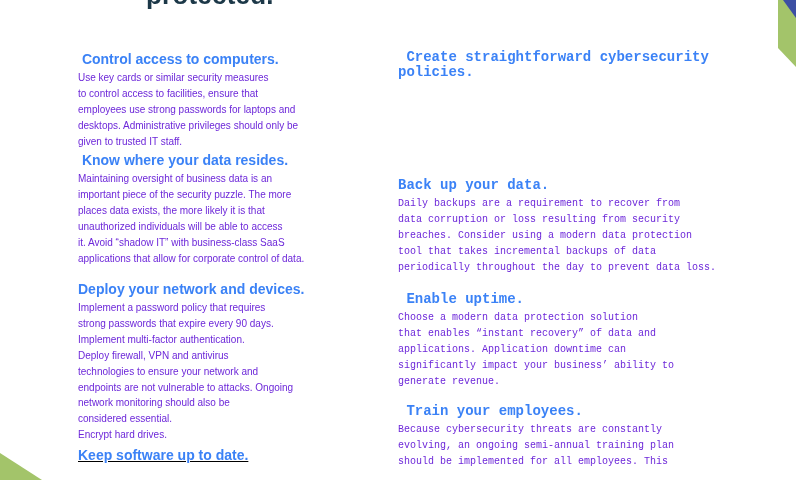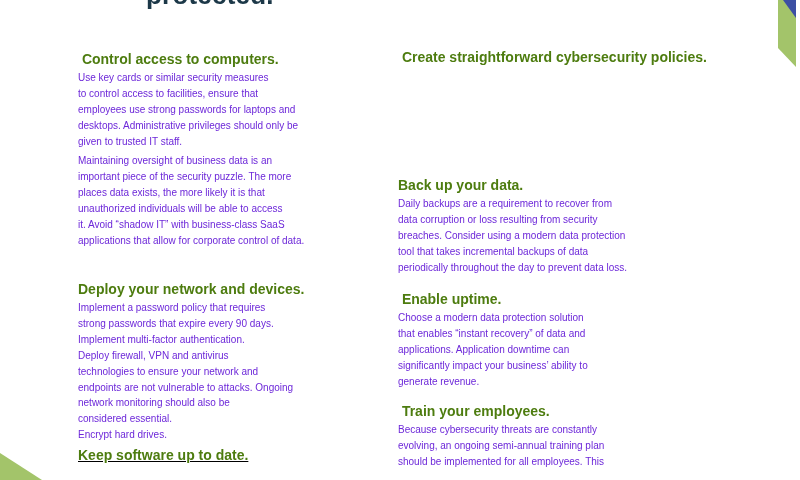--- a/index.html
+++ b/index.html
@@ -16,28 +16,28 @@
     top: -20px;
     left: 146px;
     font-size: 26px;
     font-weight: 700;
     color: #1c3848;
     letter-spacing: 0.2px;
     white-space: pre;
   }
   .col { position: absolute; top: 0; width: 335px; height: 480px; }
   .col-left  { left: 78px; }
-  .col-right { left: 398px; }
+  .col-right { left: 398px; font-family: Liberation Mono, monospace; }
   .section { position: absolute; left: 0; width: 335px; }
   .section h3 {
     margin: 0 0 3px 0;
     font-size: 14px;
     font-weight: 700;
     line-height: 15px;
-    color: #4d7c0f;
+    color: #3b82f6;
     white-space: pre-wrap;
   }
   .section p {
     margin: 0;
     font-size: 10px;
     line-height: 15.9px;
     color: #6d28d9;
     white-space: pre-line;
   }
   
@@ -56,20 +56,21 @@
   <div class="col col-left">
     <div class="section l1">
       <h3> Control access to computers.</h3>
       <p>Use key cards or similar security measures
 to control access to facilities, ensure that
 employees use strong passwords for laptops and
 desktops. Administrative privileges should only be
 given to trusted IT staff.</p>
     </div>
     <div class="section l2">
+      <h3> Know where your data resides.</h3>
       <p>Maintaining oversight of business data is an
 important piece of the security puzzle. The more
 places data exists, the more likely it is that
 unauthorized individuals will be able to access
 it. Avoid “shadow IT” with business-class SaaS
 applications that allow for corporate control of data.</p>
     </div>
     <div class="section l3">
       <h3>Deploy your network and devices.</h3>
       <p>Implement a password policy that requires

